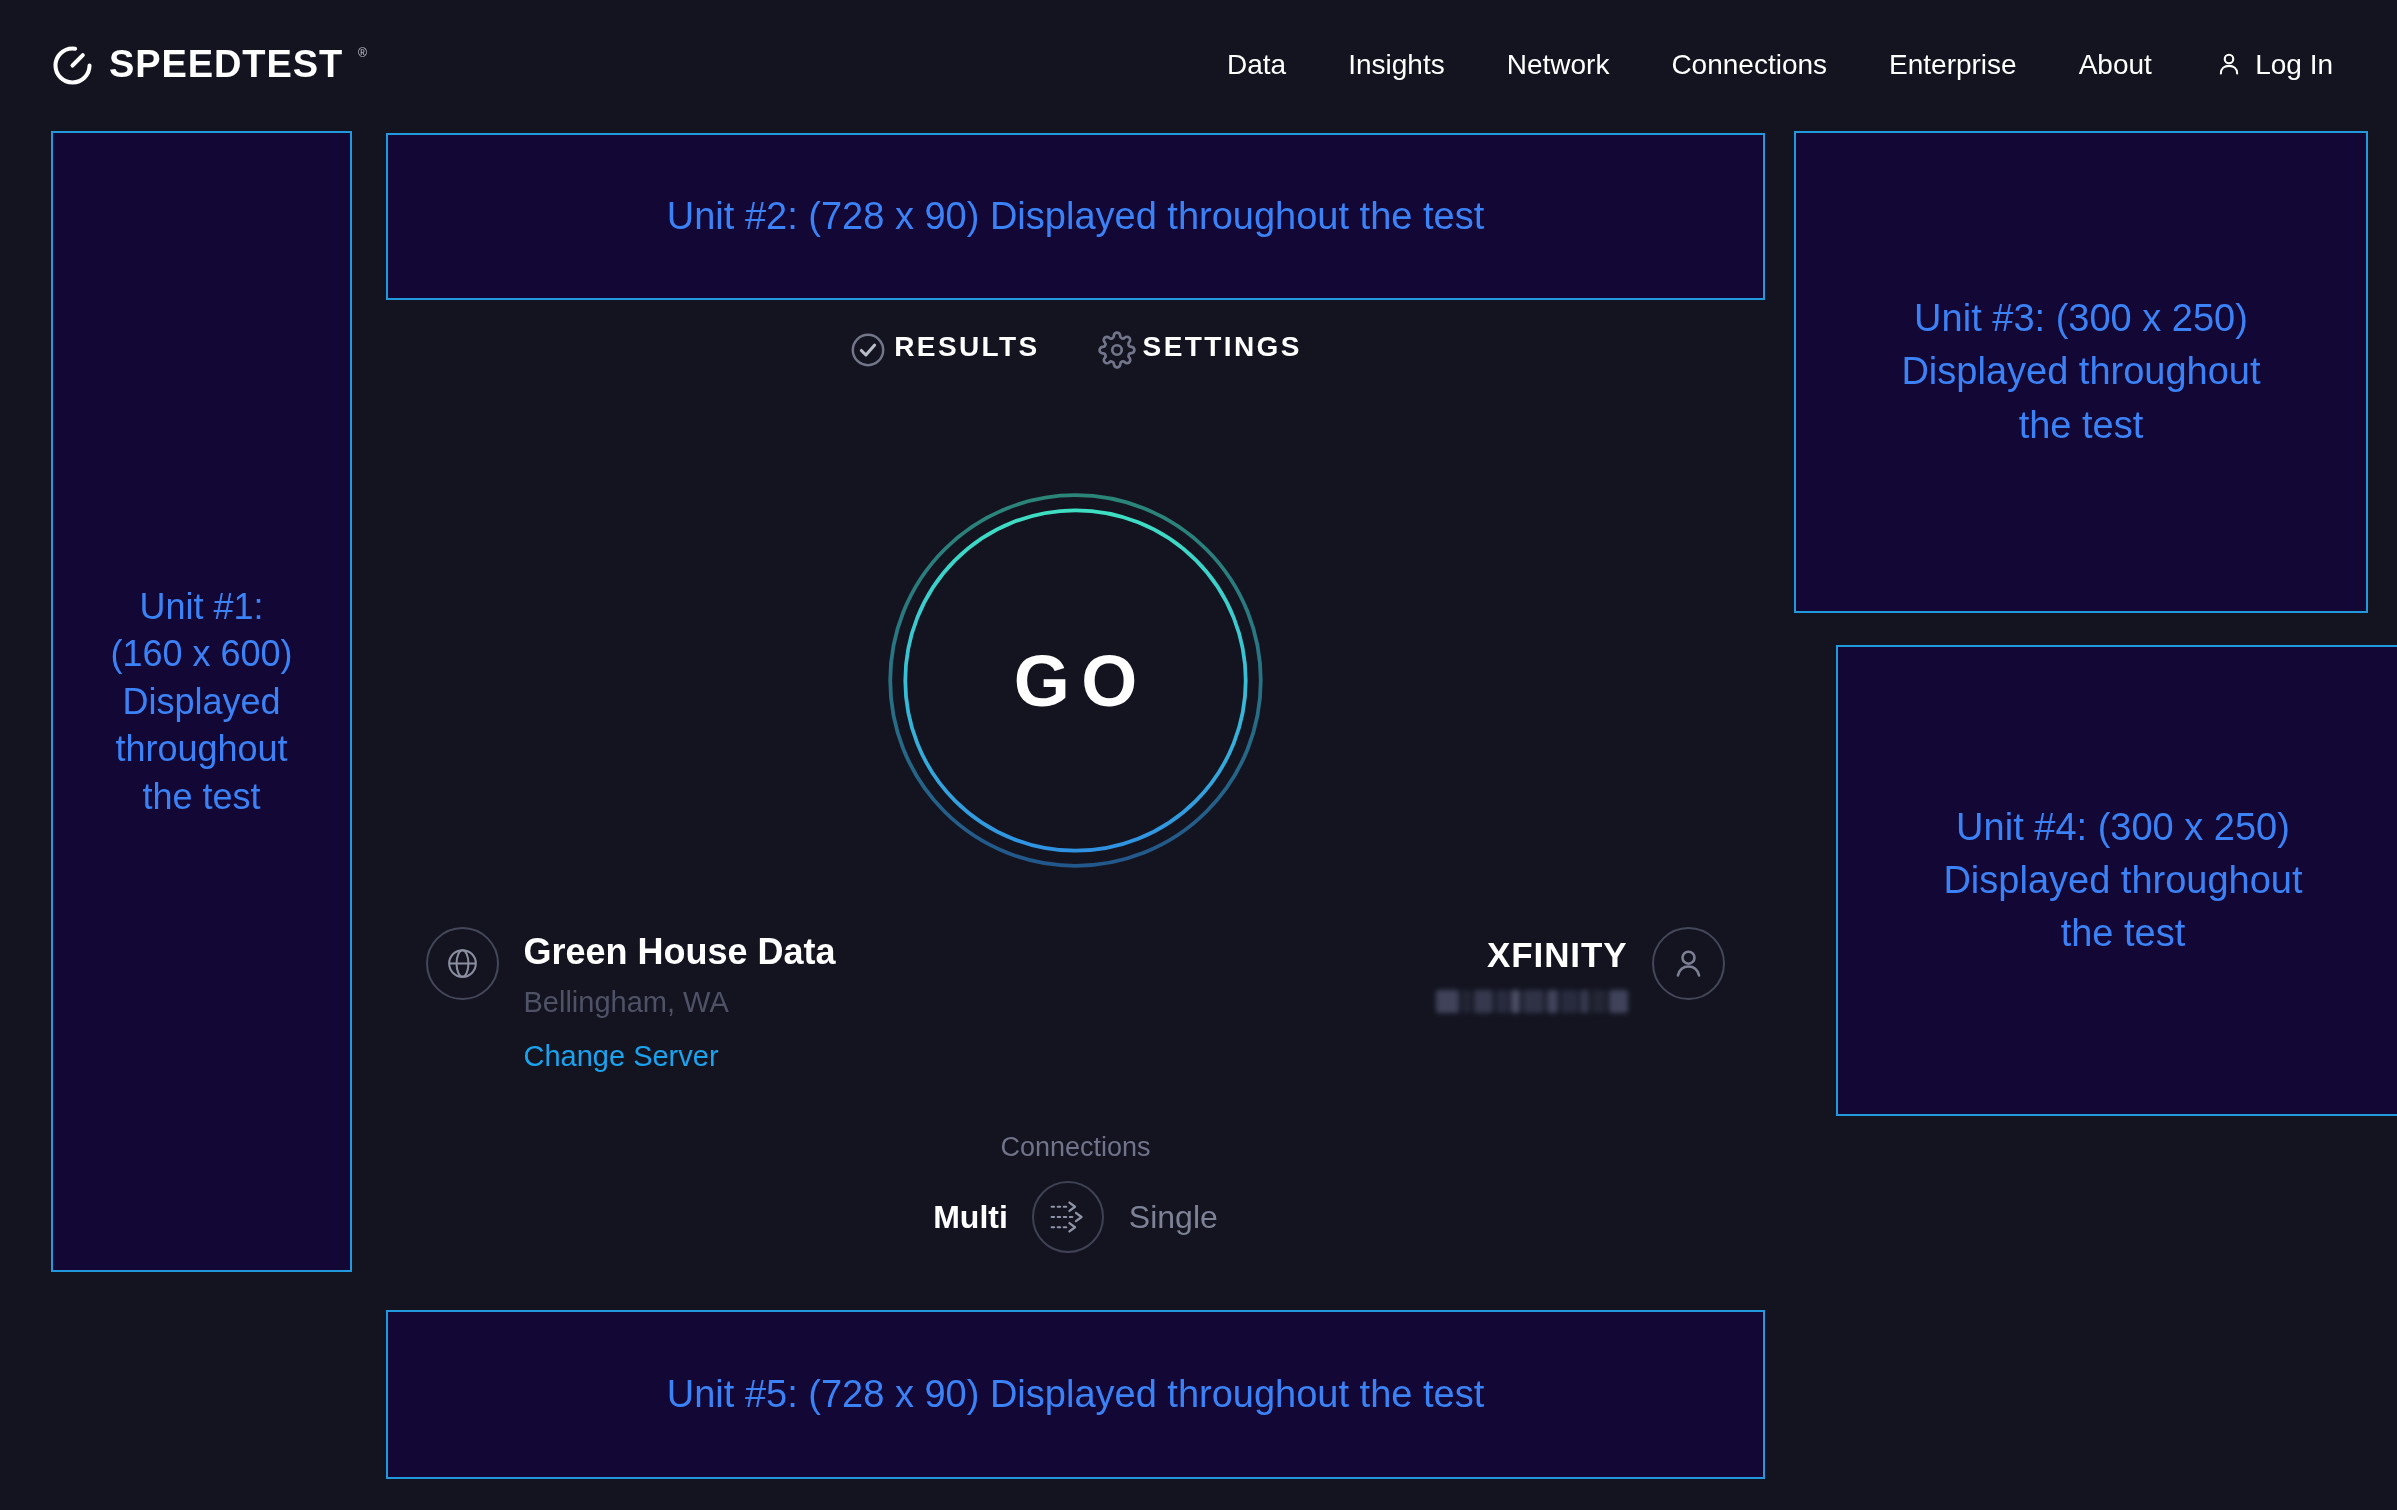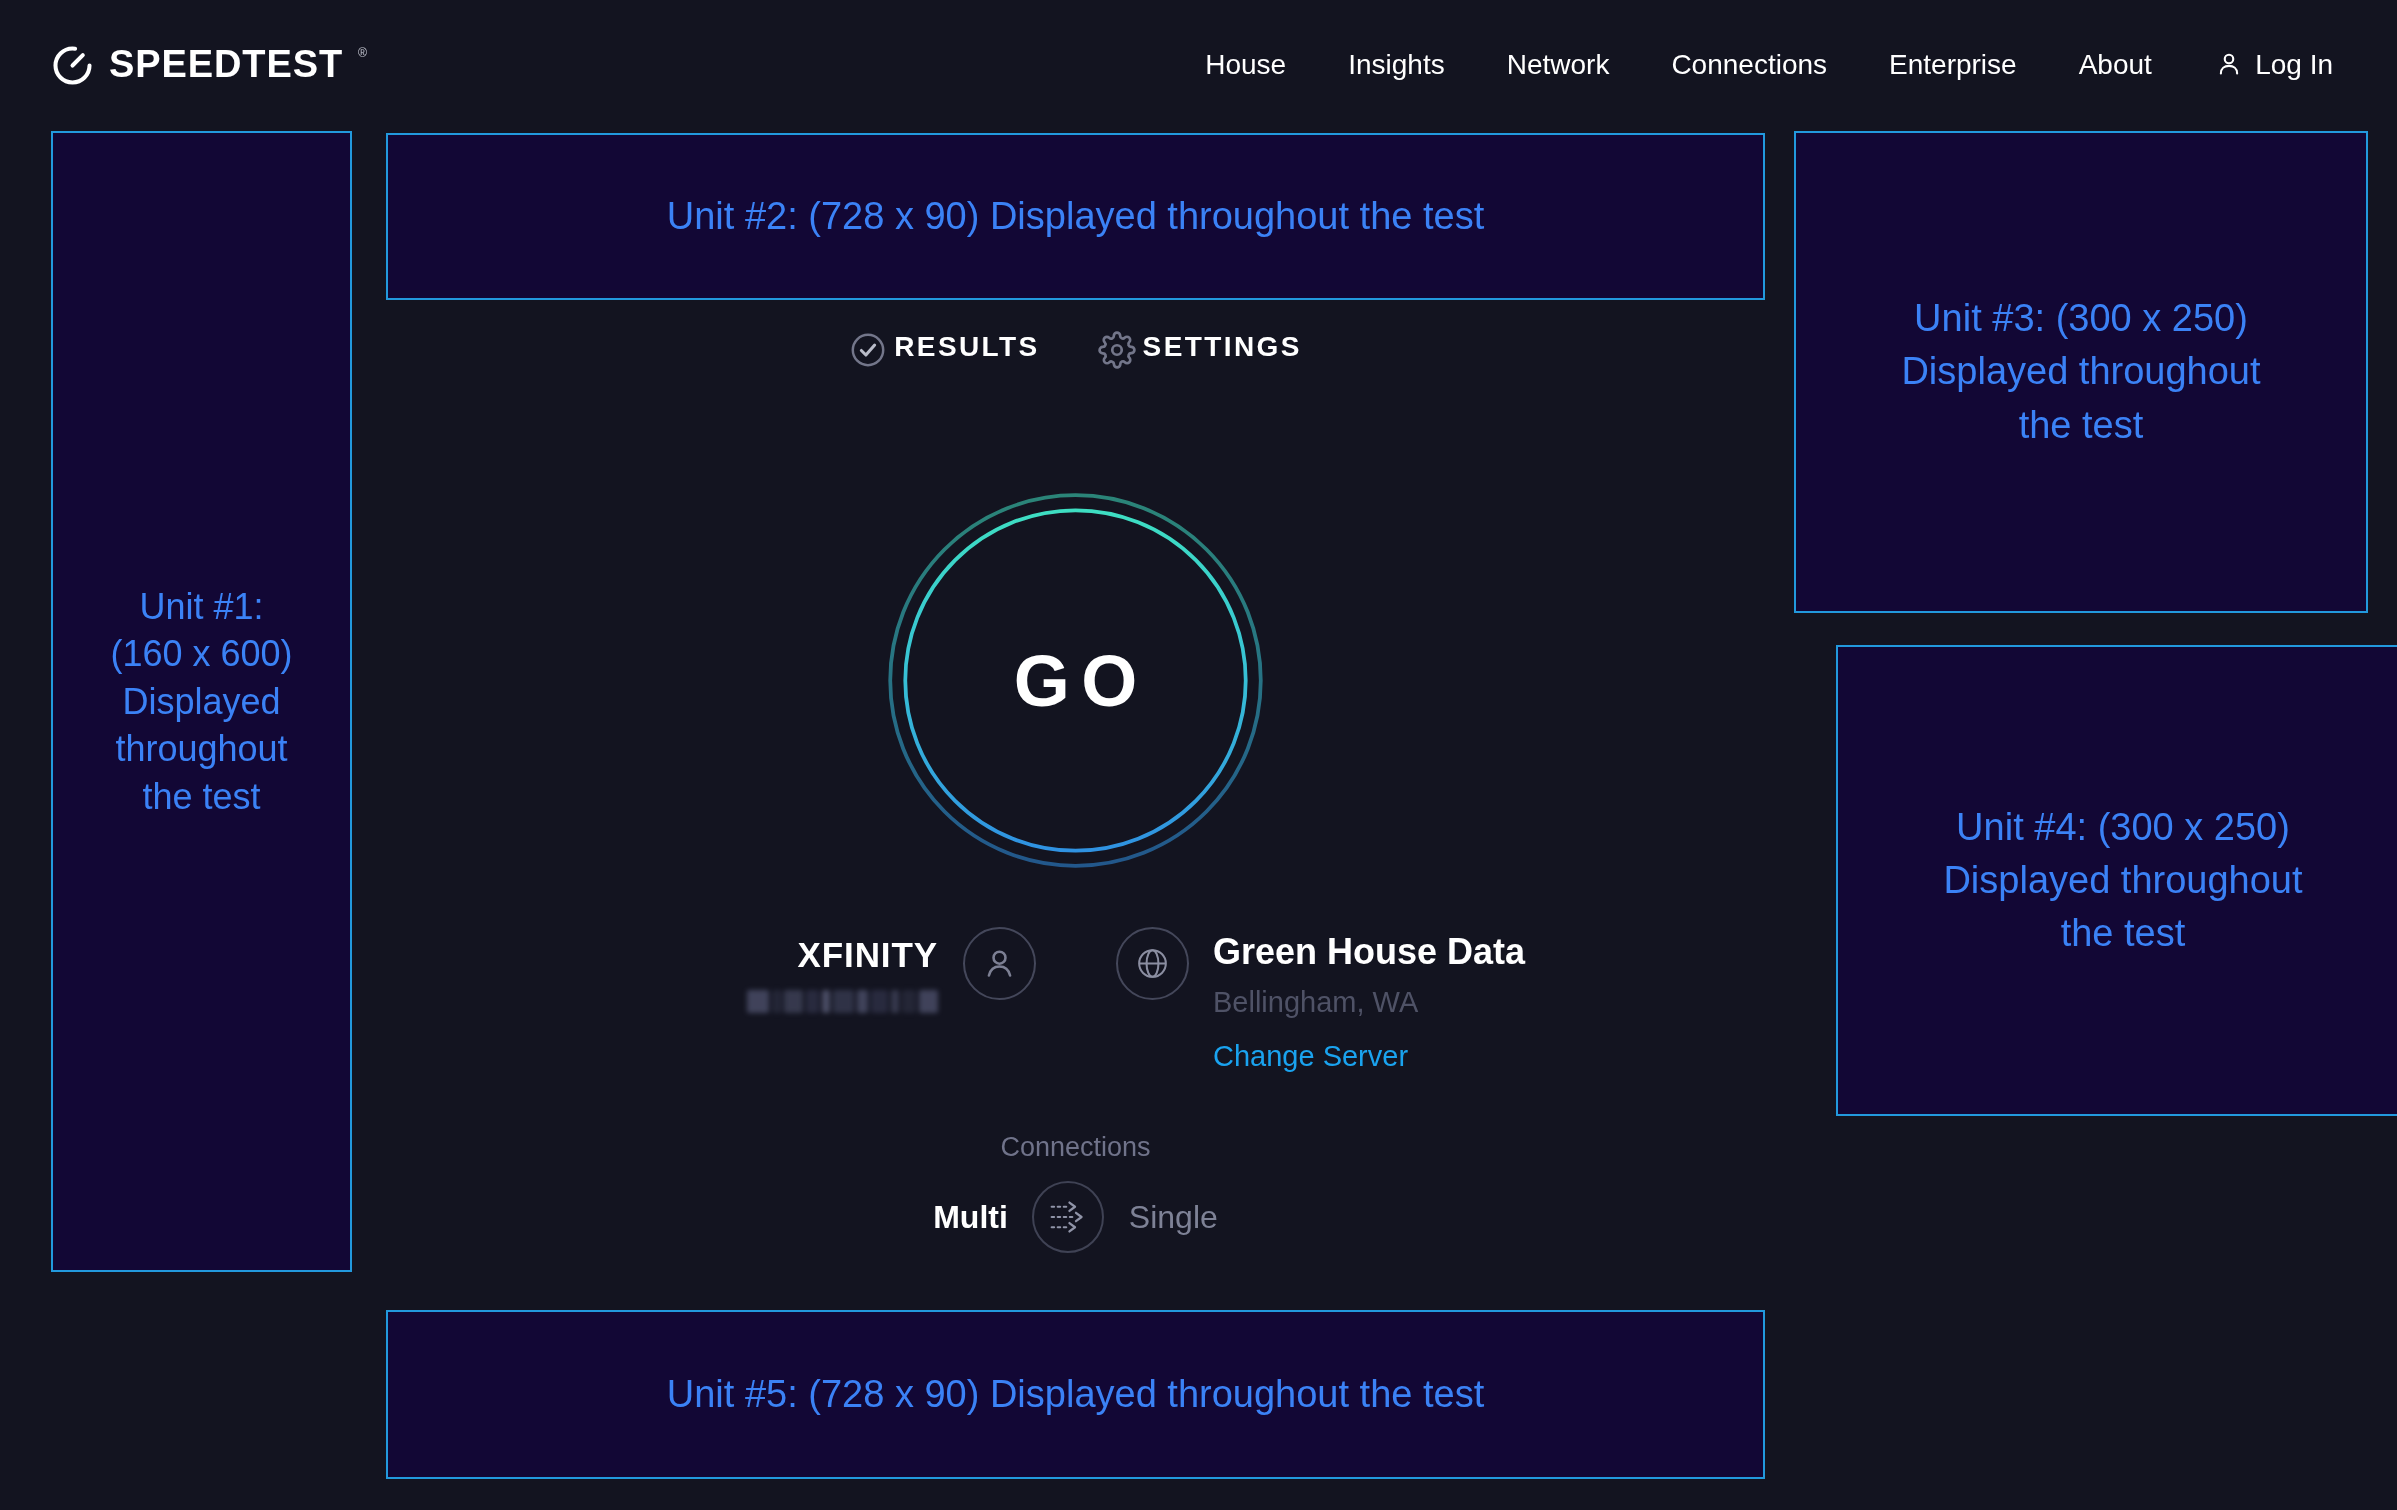--- a/index.html
+++ b/index.html
@@ -94,21 +94,21 @@
   <header>
     <div class="brand">
       <svg viewBox="0 0 48 48" fill="none">
         <circle cx="24" cy="24" r="19" stroke="#ffffff" stroke-width="4.5" stroke-linecap="round" stroke-dasharray="92 28"></circle>
         <line x1="24" y1="24" x2="35.5" y2="12.5" stroke="#ffffff" stroke-width="4.5" stroke-linecap="round"></line>
       </svg>
       <span class="brand-text">SPEEDTEST</span>
       <span class="brand-tm">®</span>
     </div>
     <nav>
-      <span class="nav-link">House</span>
+      <span class="nav-link">Data</span>
       <span class="nav-link">Insights</span>
       <span class="nav-link">Network</span>
       <span class="nav-link">Connections</span>
       <span class="nav-link">Enterprise</span>
       <span class="nav-link">About</span>
       <span class="login">
         <svg viewBox="0 0 24 24" fill="none" stroke="#ffffff" stroke-width="1.7" stroke-linecap="round">
           <circle cx="12" cy="8" r="3.4"></circle>
           <path d="M5.5 19.5c0-4 2.9-6 6.5-6s6.5 2 6.5 6"></path>
         </svg>
@@ -167,20 +167,34 @@
           <stop offset="1" stop-color="#3fe3bf"></stop>
         </linearGradient>
       </defs>
       <circle cx="210" cy="210" r="197" stroke="url(#ringGrad)" stroke-width="4" opacity="0.55"></circle>
       <circle cx="210" cy="210" r="181" stroke="url(#ringGrad)" stroke-width="4"></circle>
     </svg>
     <span class="go-label">GO</span>
   </div>
 
   <div class="meta">
+    <div class="half half-server">
+      <div class="icon-circle">
+        <svg viewBox="0 0 40 40" fill="none" stroke="#8b8ea1" stroke-width="2" width="41" height="41">
+          <circle cx="20" cy="20" r="13"></circle>
+          <ellipse cx="20" cy="20" rx="5.8" ry="13"></ellipse>
+          <line x1="7" y1="20" x2="33" y2="20"></line>
+        </svg>
+      </div>
+      <div class="server-col">
+        <span class="server-name">Green House Data</span>
+        <span class="server-loc">Bellingham, WA</span>
+        <span class="change-server">Change Server</span>
+      </div>
+    </div>
     <div class="half half-isp">
       <div class="isp-col">
         <span class="isp-name">XFINITY</span>
         <span class="blurred-ip">
           <i style="width:22.6px;background:#454861"></i>
             <i style="width:9.4px;background:#262839"></i>
           <i style="width:19px;background:#3a3d52"></i>
             <i style="width:13px;background:#2b2d42"></i>
           <i style="width:8.5px;background:#50536c"></i>
             <i style="width:21px;background:#33364b"></i>
@@ -191,34 +205,20 @@
           <i style="width:19px;background:#454861"></i>
         </span>
       </div>
       <div class="icon-circle">
         <svg viewBox="0 0 24 24" fill="none" stroke="#7d8094" stroke-width="1.5" stroke-linecap="round" width="41" height="41">
           <circle cx="12" cy="8.6" r="3.5"></circle>
           <path d="M5.8 19c.9-3.5 3.3-5.2 6.2-5.2s5.3 1.7 6.2 5.2"></path>
         </svg>
       </div>
     </div>
-    <div class="half half-server">
-      <div class="icon-circle">
-        <svg viewBox="0 0 40 40" fill="none" stroke="#8b8ea1" stroke-width="2" width="41" height="41">
-          <circle cx="20" cy="20" r="13"></circle>
-          <ellipse cx="20" cy="20" rx="5.8" ry="13"></ellipse>
-          <line x1="7" y1="20" x2="33" y2="20"></line>
-        </svg>
-      </div>
-      <div class="server-col">
-        <span class="server-name">Green House Data</span>
-        <span class="server-loc">Bellingham, WA</span>
-        <span class="change-server">Change Server</span>
-      </div>
-    </div>
   </div>
 
   <div class="connections-label">Connections</div>
   <div class="conn-row">
     <span class="conn-mode-active">Multi</span>
     <span class="conn-toggle">
       <svg viewBox="0 0 44 40" fill="none" stroke="#9094a8" stroke-width="2.4" stroke-linecap="round" stroke-linejoin="round" width="41" height="38">
         <line x1="4" y1="9" x2="22" y2="9" stroke-dasharray="2.5 4"></line>
         <path d="M23 4.5 L29 9 L23 13.5"></path>
         <line x1="4" y1="20" x2="29" y2="20" stroke-dasharray="2.5 4"></line>

